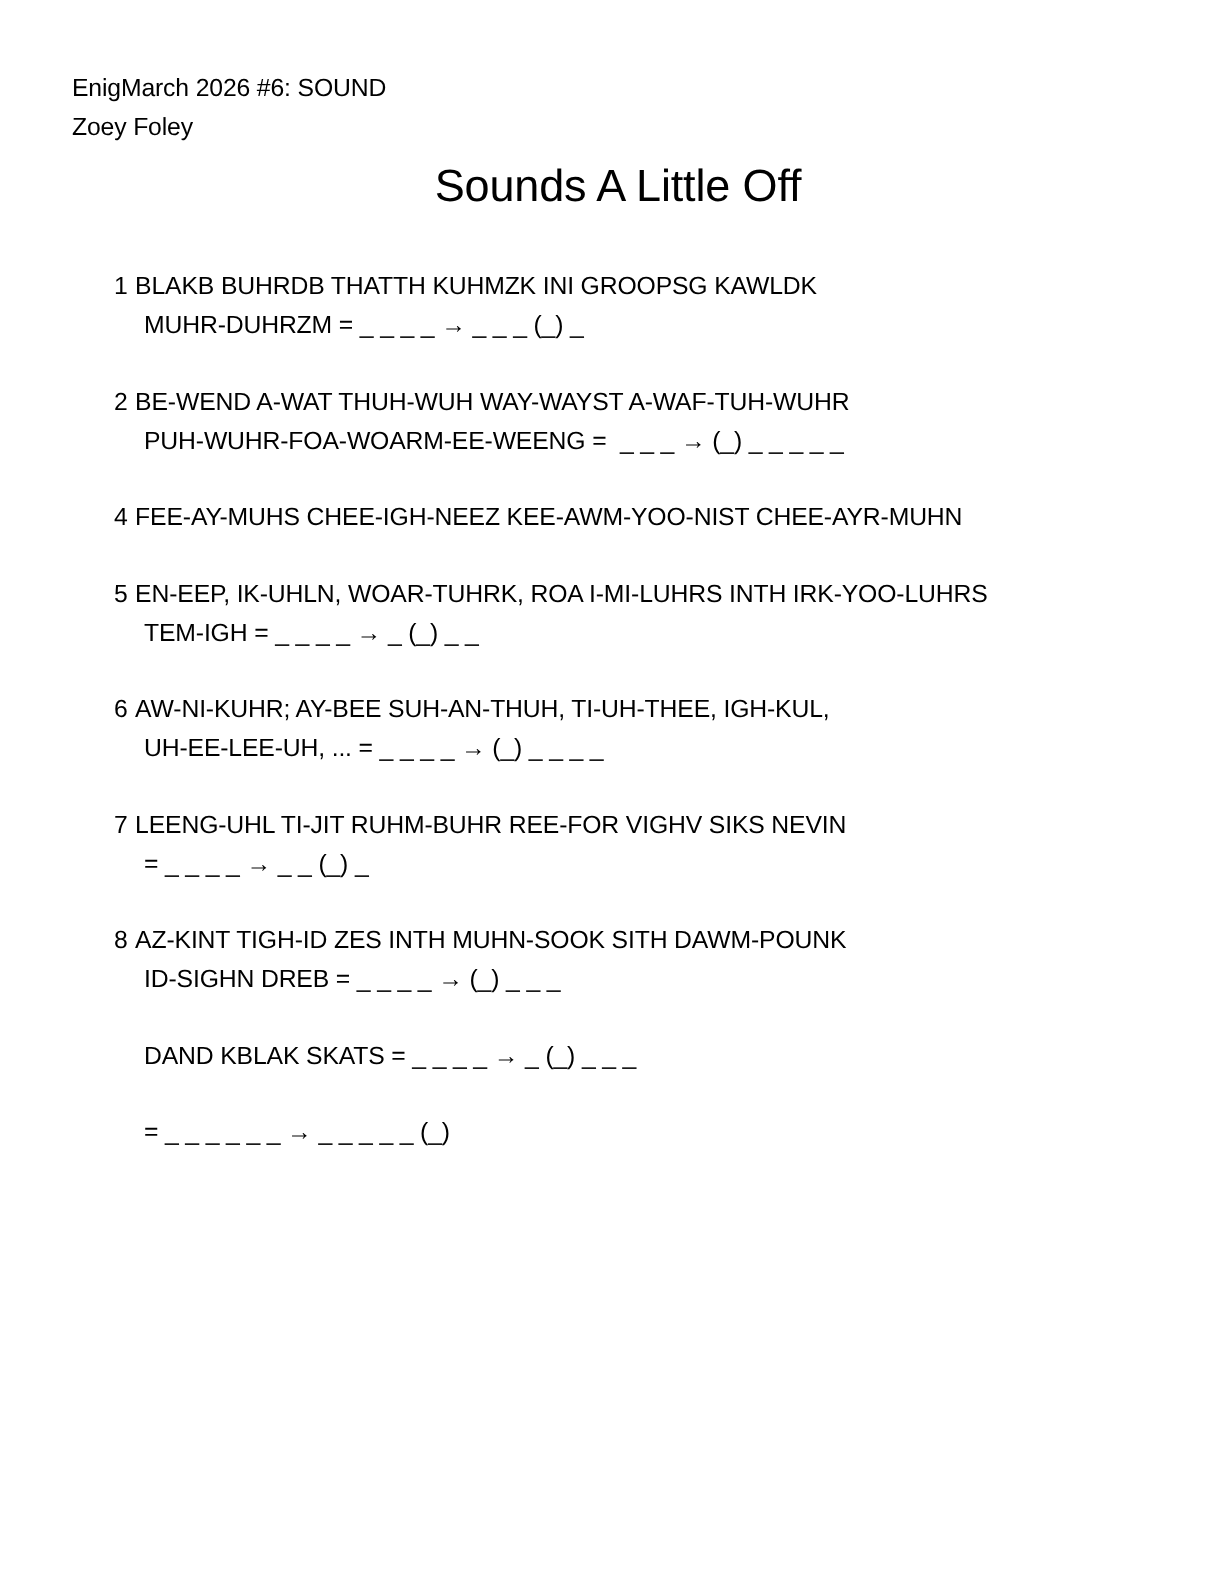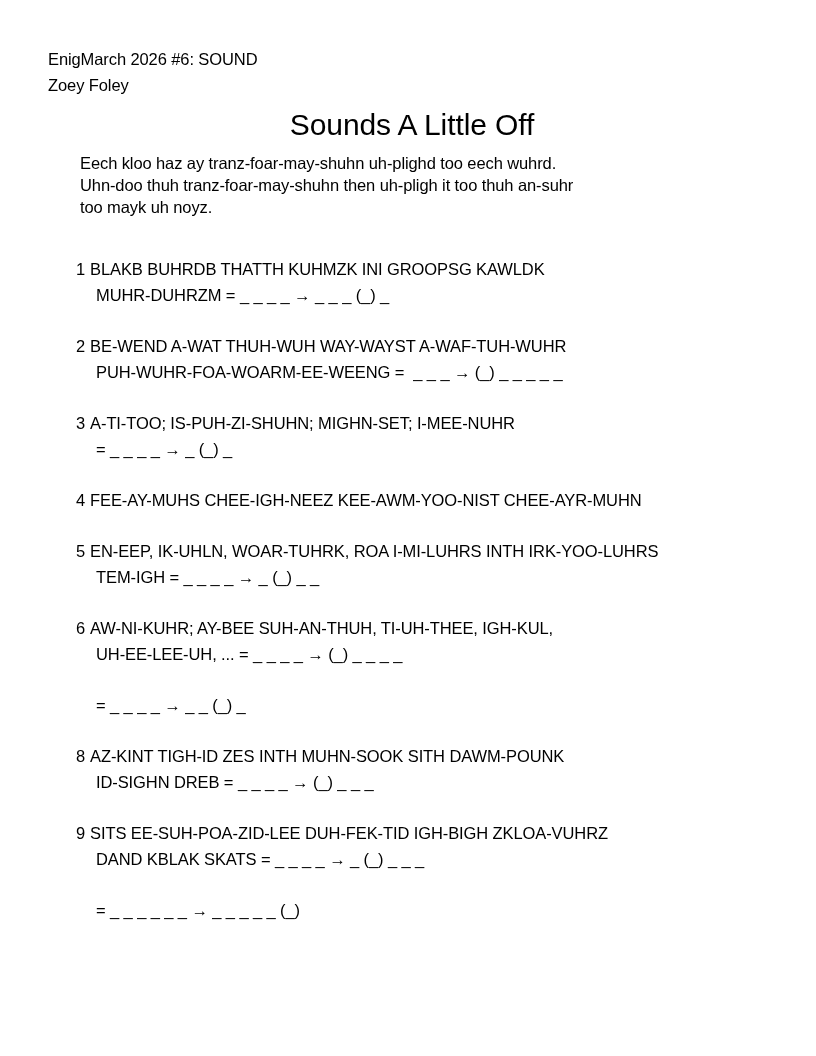--- a/index.html
+++ b/index.html
@@ -67,68 +67,59 @@
 
 <div class="page">
 
   <div class="meta">
     <div class="meta-line">EnigMarch 2026 #6: SOUND</div>
     <div class="meta-line">Zoey Foley</div>
   </div>
 
   <div class="doc-title">Sounds A Little Off</div>
 
-  <div class="intro">
-    <div class="intro-line">Eech kloo haz ay tranz-foar-may-shuhn uh-plighd too eech wuhrd.</div>
-    <div class="intro-line">Uhn-doo thuh tranz-foar-may-shuhn then uh-pligh it too thuh an-suhr</div>
-    <div class="intro-line">too mayk uh noyz.</div>
-  </div>
 
   <div class="clues">
 
     <div class="clue">
       <div class="clue-l1"><span class="clue-num">1</span><span>BLAKB BUHRDB THATTH KUHMZK INI GROOPSG KAWLDK</span></div>
       <div class="clue-l2">MUHR-DUHRZM = _ _ _ _ → _ _ _ (_) _</div>
     </div>
 
     <div class="clue">
       <div class="clue-l1"><span class="clue-num">2</span><span>BE-WEND A-WAT THUH-WUH WAY-WAYST A-WAF-TUH-WUHR</span></div>
       <div class="clue-l2">PUH-WUHR-FOA-WOARM-EE-WEENG =  _ _ _ → (_) _ _ _ _ _</div>
     </div>
 
-    <div class="clue">
-      <div class="clue-l1"><span class="clue-num">3</span><span>A-TI-TOO; IS-PUH-ZI-SHUHN; MIGHN-SET; I-MEE-NUHR</span></div>
-      <div class="clue-l2">= _ _ _ _ → _ (_) _</div>
-    </div>
 
     <div class="clue">
       <div class="clue-l1"><span class="clue-num">4</span><span>FEE-AY-MUHS CHEE-IGH-NEEZ KEE-AWM-YOO-NIST CHEE-AYR-MUHN</span></div>
     </div>
 
     <div class="clue">
       <div class="clue-l1"><span class="clue-num">5</span><span>EN-EEP, IK-UHLN, WOAR-TUHRK, ROA I-MI-LUHRS INTH IRK-YOO-LUHRS</span></div>
       <div class="clue-l2">TEM-IGH = _ _ _ _ → _ (_) _ _</div>
     </div>
 
     <div class="clue">
       <div class="clue-l1"><span class="clue-num">6</span><span>AW-NI-KUHR; AY-BEE SUH-AN-THUH, TI-UH-THEE, IGH-KUL,</span></div>
       <div class="clue-l2">UH-EE-LEE-UH, ... = _ _ _ _ → (_) _ _ _ _</div>
     </div>
 
     <div class="clue">
+      <div class="clue-l1"><span class="clue-num">7</span><span>LEENG-UHL TI-JIT RUHM-BUHR REE-FOR VIGHV SIKS NEVIN</span></div>
       <div class="clue-l2">= _ _ _ _ → _ _ (_) _</div>
     </div>
 
     <div class="clue">
       <div class="clue-l1"><span class="clue-num">8</span><span>AZ-KINT TIGH-ID ZES INTH MUHN-SOOK SITH DAWM-POUNK</span></div>
       <div class="clue-l2">ID-SIGHN DREB = _ _ _ _ → (_) _ _ _</div>
     </div>
 
     <div class="clue">
-      <div class="clue-l1"><span class="clue-num">9</span><span>SITS EE-SUH-POA-ZID-LEE DUH-FEK-TID IGH-BIGH ZKLOA-VUHRZ</span></div>
       <div class="clue-l2">DAND KBLAK SKATS = _ _ _ _ → _ (_) _ _ _</div>
     </div>
 
     <div class="clue">
       <div class="clue-l2">= _ _ _ _ _ _ → _ _ _ _ _ (_)</div>
     </div>
 
   </div>
 </div>
 

